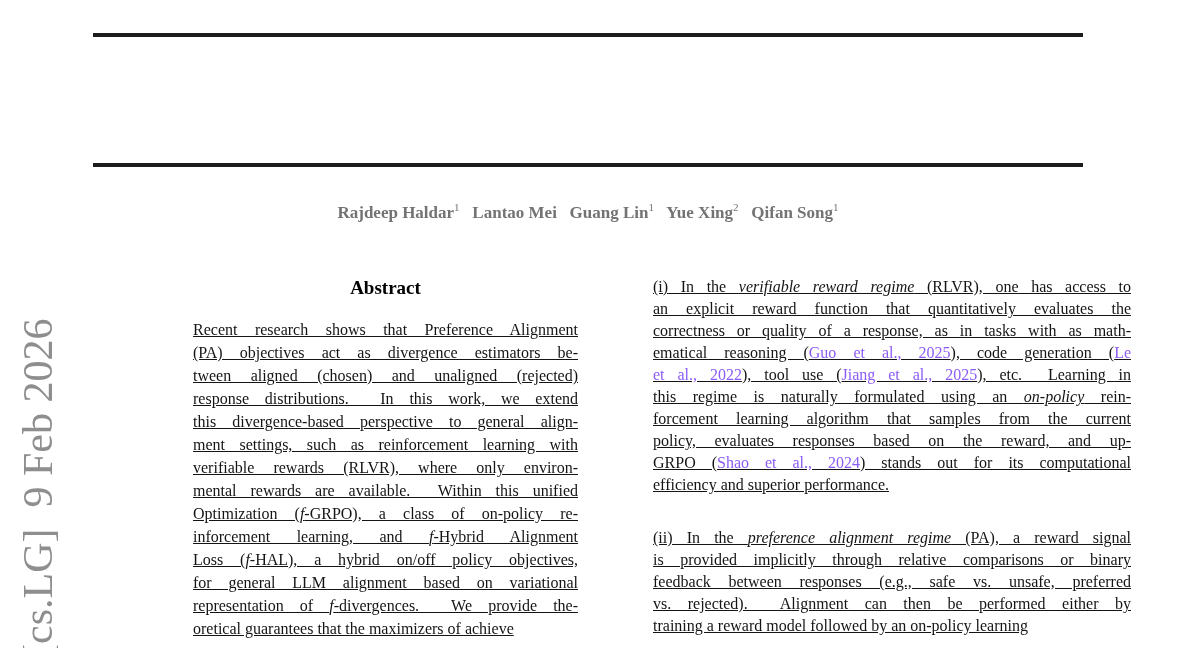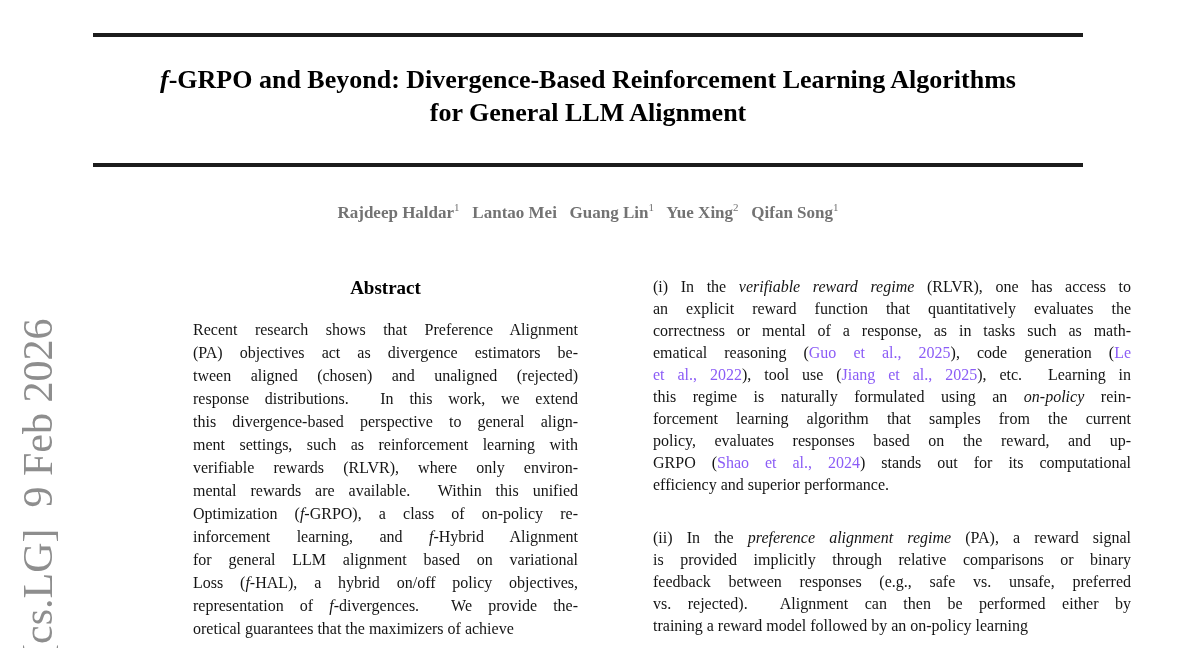--- a/index.html
+++ b/index.html
@@ -61,20 +61,21 @@
     height: 23px;
     line-height: 23px;
     margin-bottom: 19px;
   }
   .abs-body { font-size: 16px; line-height: 23px; }
   .para     { font-size: 16px; line-height: 22px; }
   .para-2   { margin-top: 31px; }
   .tline {
     text-align: justify;
     text-align-last: justify;
+    text-decoration: underline;
   }
   .tline:last-child { text-align-last: left; }
   .cite { color: #8b5cf6; }
   .watermark {
     position: absolute;
     left: 14px;
     top: 658px;
     transform: rotate(-90deg);
     transform-origin: 0 0;
     font-size: 42px;
@@ -85,54 +86,50 @@
 </style>
 </head>
 <body>
 
 <div class="page">
 
   <div class="watermark">[cs.LG]&nbsp; 9 Feb 2026</div>
 
   <div class="rule rule-top"></div>
 
-  <h1 class="title">
-    <span class="tl"><i>f</i>-GRPO and Beyond: Divergence-Based Reinforcement Learning Algorithms</span>
-    <span class="tl">for General LLM Alignment</span>
-  </h1>
 
   <div class="rule rule-mid"></div>
 
   <div class="authors">Rajdeep Haldar<sup>1</sup>  Lantao Mei  Guang Lin<sup>1</sup>  Yue Xing<sup>2</sup>  Qifan Song<sup>1</sup></div>
 
   <div class="col col-left">
     <div class="abs-head">Abstract</div>
     <div class="abs-body">
         <div class="tline">Recent research shows that Preference Alignment</div>
         <div class="tline">(PA) objectives act as divergence estimators be-</div>
         <div class="tline">tween aligned (chosen) and unaligned (rejected)</div>
         <div class="tline">response distributions.&nbsp; In this work, we extend</div>
         <div class="tline">this divergence-based perspective to general align-</div>
         <div class="tline">ment settings, such as reinforcement learning with</div>
         <div class="tline">verifiable rewards (RLVR), where only environ-</div>
         <div class="tline">mental rewards are available.&nbsp; Within this unified</div>
         <div class="tline">Optimization (<i>f</i>-GRPO), a class of on-policy re-</div>
         <div class="tline">inforcement learning, and <i>f</i>-Hybrid Alignment</div>
+        <div class="tline">Loss (<i>f</i>-HAL), a hybrid on/off policy objectives,</div>
         <div class="tline">for general LLM alignment based on variational</div>
-        <div class="tline">Loss (<i>f</i>-HAL), a hybrid on/off policy objectives,</div>
         <div class="tline">representation of <i>f</i>-divergences.&nbsp; We provide the-</div>
         <div class="tline">oretical guarantees that the maximizers of achieve</div>
       </div>
   </div>
 
   <div class="col col-right">
     <div class="para">
         <div class="tline">(i) In the <i>verifiable reward regime</i> (RLVR), one has access to</div>
         <div class="tline">an explicit reward function that quantitatively evaluates the</div>
-        <div class="tline">correctness or mental of a response, as in tasks such as math-</div>
+        <div class="tline">correctness or quality of a response, as in tasks with as math-</div>
         <div class="tline">ematical reasoning (<span class="cite">Guo et al., 2025</span>), code generation (<span class="cite">Le</span></div>
         <div class="tline"><span class="cite">et al., 2022</span>), tool use (<span class="cite">Jiang et al., 2025</span>), etc.&nbsp; Learning in</div>
         <div class="tline">this regime is naturally formulated using an <i>on-policy</i> rein-</div>
         <div class="tline">forcement learning algorithm that samples from the current</div>
         <div class="tline">policy, evaluates responses based on the reward, and up-</div>
         <div class="tline">GRPO (<span class="cite">Shao et al., 2024</span>) stands out for its computational</div>
         <div class="tline">efficiency and superior performance.</div>
       </div>
     <div class="para para-2">
         <div class="tline">(ii) In the <i>preference alignment regime</i> (PA), a reward signal</div>

